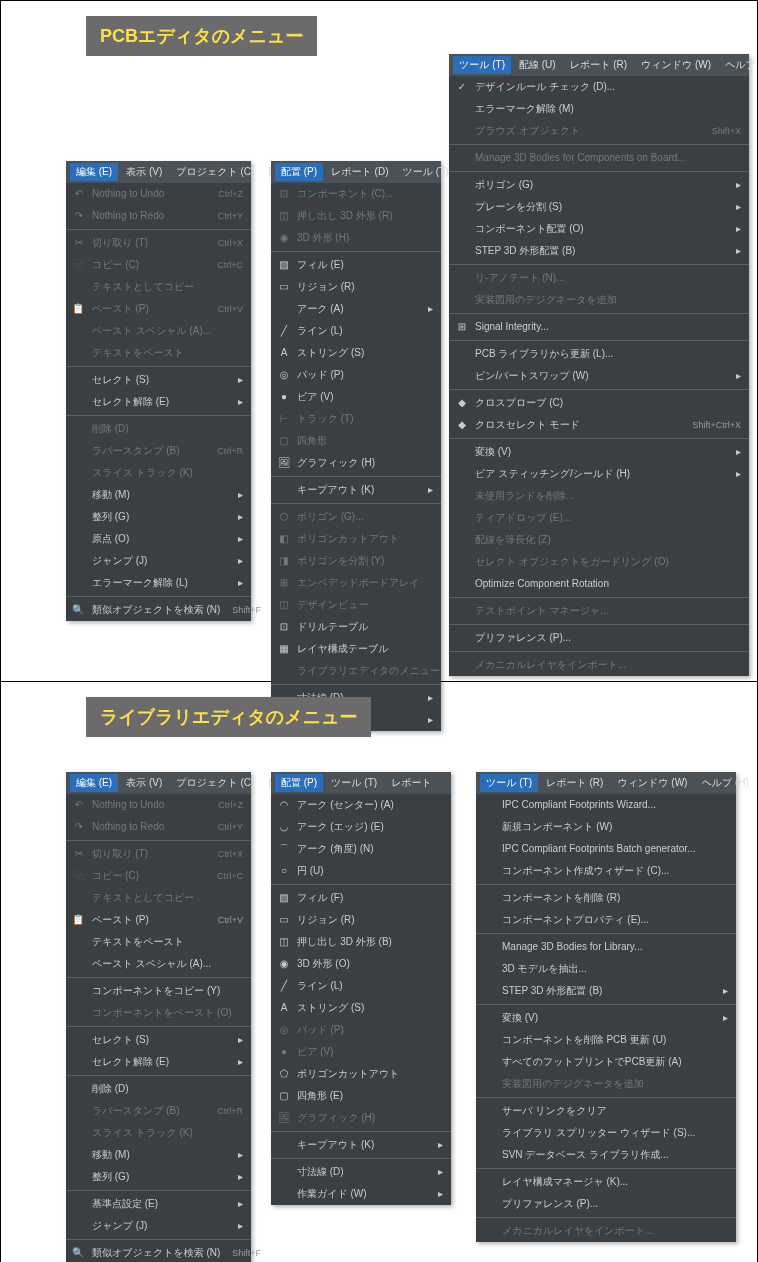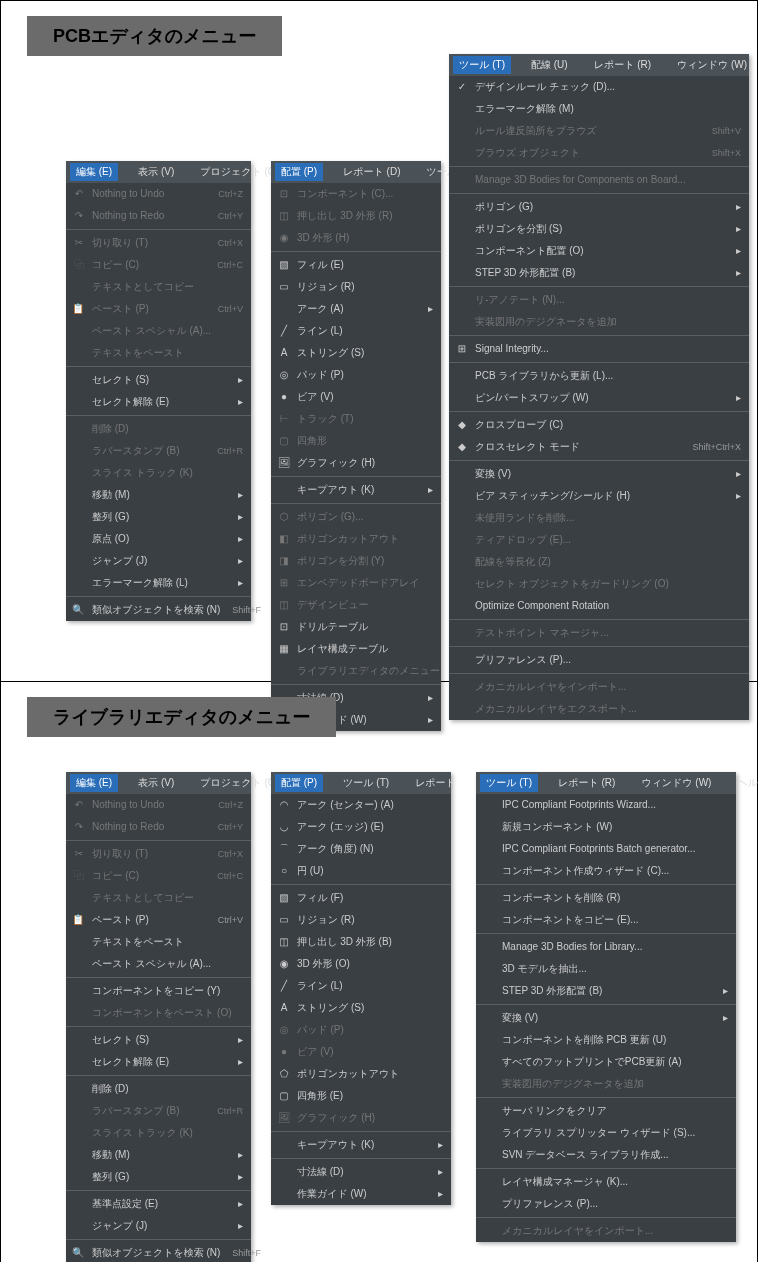--- a/index.html
+++ b/index.html
@@ -1,22 +1,22 @@
 <!DOCTYPE html>
 <html><head>
 <meta charset="utf-8">
 <style>
 body{margin:0;background:#fff;font-family:'Meiryo','MS PGothic',sans-serif;font-size:11px}
 .page{width:758px;border:1px solid #000;box-sizing:border-box}
 .sec{border-bottom:1px solid #000;padding:15px 0 20px 0;position:relative;min-height:300px}
 .sec2{padding:15px 0 20px 0}
-.title{background:#6b6b6b;color:#000000;font-size:18px;font-weight:bold;padding:8px 26px;display:inline-block;margin-left:26px}
+.title{background:#6b6b6b;color:#fde047;font-size:18px;font-weight:bold;padding:8px 14px;display:inline-block;margin-left:85px}
 .menus{position:relative;margin-top:10px}
 .menu{position:absolute;background:#3a3f44;color:#ccc;font-size:10px;box-shadow:2px 2px 4px rgba(0,0,0,0.3)}
-.bar{background:#4a5258;display:flex;padding:2px 4px;gap:14px}
+.bar{background:#4a5258;display:flex;padding:2px 4px;gap:2px}
 .bar span{color:#ddd;padding:2px 6px;white-space:nowrap}
 .bar span.act{background:#2a6db8;color:#fff}
 .row{display:flex;align-items:center;padding:2px 8px 2px 4px;height:18px;line-height:18px}
 .ico{width:18px;height:16px;display:inline-block;flex-shrink:0;text-align:center;font-size:10px;line-height:16px}
 .lbl{flex:1;padding-left:4px;white-space:nowrap}
 .sc{color:#999;font-size:9px;padding-left:12px}
 .ar{color:#ccc;padding-left:6px}
 .dim .lbl,.dim .sc,.dim{color:#777}
 .sep{height:1px;background:#5a5f64;margin:2px 0}
 </style>
@@ -251,42 +251,37 @@
           <div class="row">
             <span class="ico">✓</span>
             <span class="lbl">デザインルール チェック (D)...</span>
           </div>
           <div class="row">
             <span class="ico"></span>
             <span class="lbl">エラーマーク解除 (M)</span>
           </div>
           <div class="row dim">
             <span class="ico"></span>
-            <span class="lbl">ルール違反箇所をブラウズ</span>
-            <span class="sc">Shift+V</span>
-          </div>
-          <div class="row dim">
-            <span class="ico"></span>
             <span class="lbl">ブラウズ オブジェクト</span>
             <span class="sc">Shift+X</span>
           </div>
           <div class="sep"></div>
           <div class="row dim">
             <span class="ico"></span>
             <span class="lbl">Manage 3D Bodies for Components on Board...</span>
           </div>
           <div class="sep"></div>
           <div class="row">
             <span class="ico"></span>
             <span class="lbl">ポリゴン (G)</span>
             <span class="ar">▸</span>
           </div>
           <div class="row">
             <span class="ico"></span>
-            <span class="lbl">ポリゴンを分割 (S)</span>
+            <span class="lbl">プレーンを分割 (S)</span>
             <span class="ar">▸</span>
           </div>
           <div class="row">
             <span class="ico"></span>
             <span class="lbl">コンポーネント配置 (O)</span>
             <span class="ar">▸</span>
           </div>
           <div class="row">
             <span class="ico"></span>
             <span class="lbl">STEP 3D 外形配置 (B)</span>
@@ -364,24 +359,20 @@
           </div>
           <div class="sep"></div>
           <div class="row">
             <span class="ico"></span>
             <span class="lbl">プリファレンス (P)...</span>
           </div>
           <div class="sep"></div>
           <div class="row dim">
             <span class="ico"></span>
             <span class="lbl">メカニカルレイヤをインポート...</span>
-          </div>
-          <div class="row dim">
-            <span class="ico"></span>
-            <span class="lbl">メカニカルレイヤをエクスポート...</span>
           </div>
         </div>
   </div>
  </div>
  <div class="sec2" style="height:560px;position:relative">
   <div class="title">ライブラリエディタのメニュー</div>
   <div class="menus">
    <div class="menu" id="m-lib-edit" style="left:65px;top:25px;width:185px">
           <div class="bar">
             <span class="act">編集 (E)</span>
@@ -597,21 +588,21 @@
             <span class="ico"></span>
             <span class="lbl">コンポーネント作成ウィザード (C)...</span>
           </div>
           <div class="sep"></div>
           <div class="row">
             <span class="ico"></span>
             <span class="lbl">コンポーネントを削除 (R)</span>
           </div>
           <div class="row">
             <span class="ico"></span>
-            <span class="lbl">コンポーネントをコピー (E)...</span>
+            <span class="lbl">コンポーネントプロパティ (E)...</span>
           </div>
           <div class="sep"></div>
           <div class="row">
             <span class="ico"></span>
             <span class="lbl">Manage 3D Bodies for Library...</span>
           </div>
           <div class="row">
             <span class="ico"></span>
             <span class="lbl">3D モデルを抽出...</span>
           </div>

